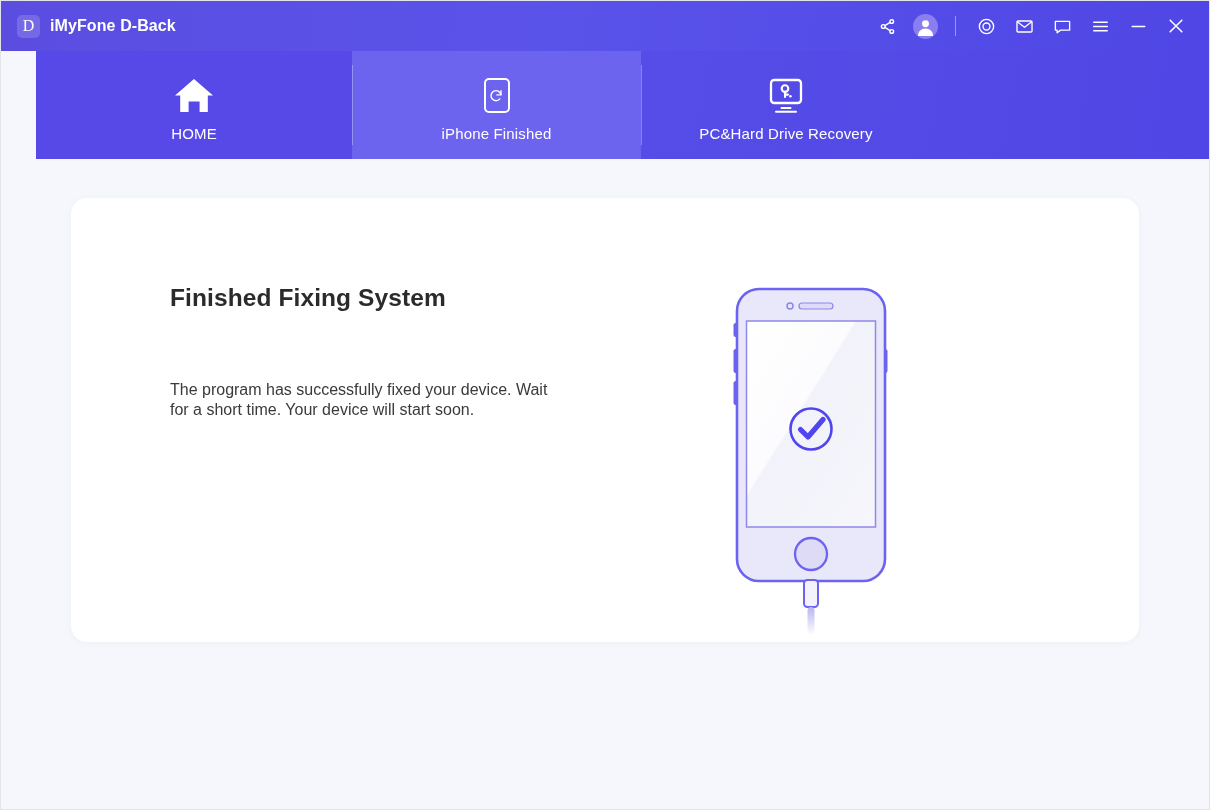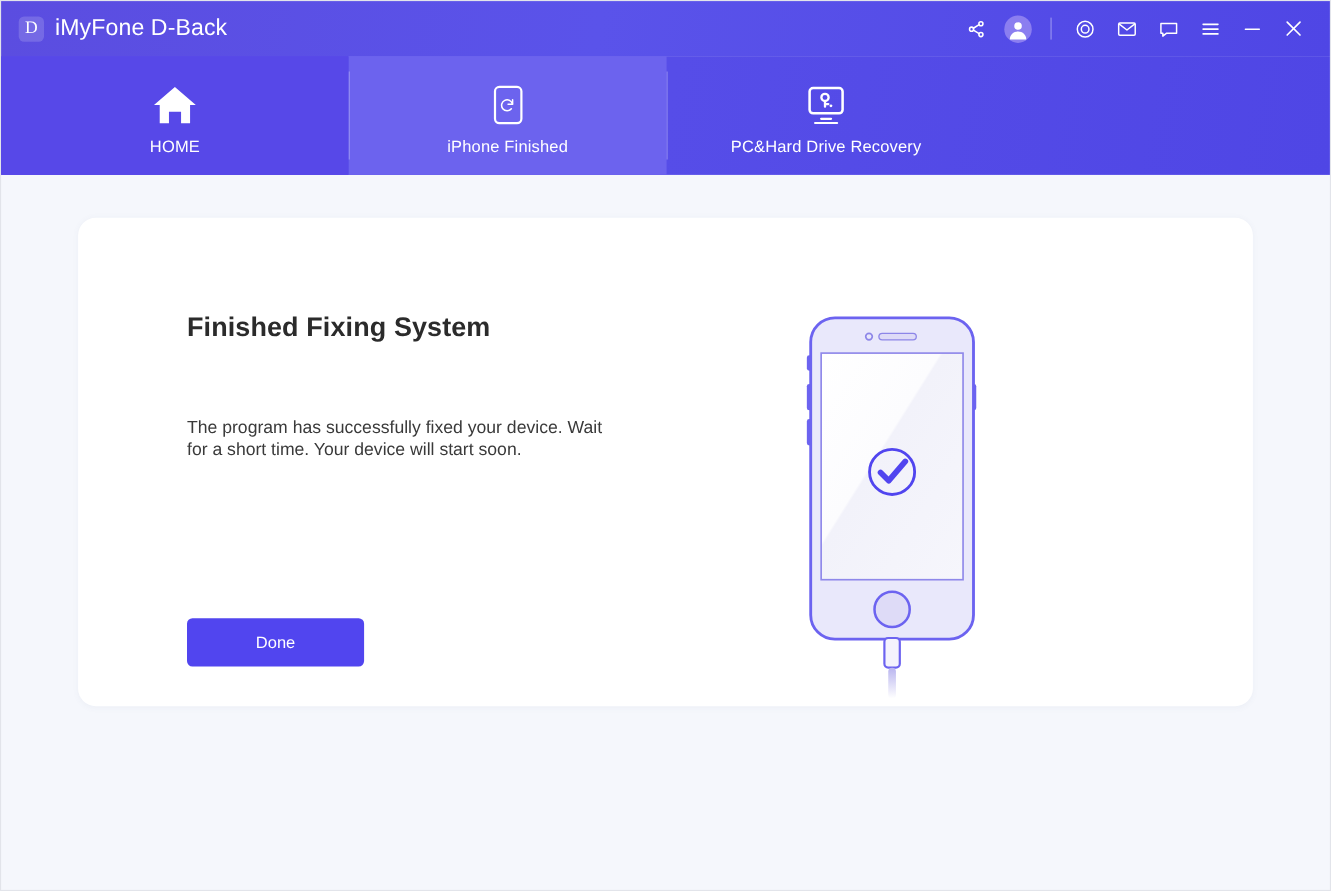--- a/index.html
+++ b/index.html
@@ -46,22 +46,23 @@
     font-family: "Liberation Serif", serif;
     font-size: 16px;
     display: flex;
     align-items: center;
     justify-content: center;
     line-height: 1;
   }
 
   .brand-title {
     color: #ffffff;
-    font-size: 21px;
+    font-size: 16px;
     letter-spacing: 0.1px;
+    font-weight: bold;
   }
 
   .title-actions {
     margin-left: auto;
     display: flex;
     align-items: center;
     gap: 0px;
   }
 
   .tb-btn {
@@ -91,20 +92,21 @@
     align-items: center;
     justify-content: center;
     overflow: hidden;
   }
 
   
   .nav-bar {
     display: flex;
     height: 108px;
     background: linear-gradient(100deg, #5b4fe3 0%, #564de8 50%, #4f46e5 100%);
+    margin-left: 35px;
   }
 
   .nav-tab {
     flex: 0 0 auto;
     display: flex;
     flex-direction: column;
     align-items: center;
     justify-content: center;
     cursor: pointer;
     position: relative;
@@ -348,21 +350,20 @@
   </div>
 
   <div class="content-area">
     <div class="card">
 
       <div class="panel-left">
         <div class="panel-title">Finished Fixing System</div>
         <div class="panel-desc">The program has successfully fixed your device. Wait for a short time. Your device will start soon.</div>
       </div>
 
-      <button class="done-button">Done</button>
 
       <div class="phone-illustration">
         <svg width="200" height="360" viewBox="0 0 200 360">
           <defs>
             <linearGradient id="screenGrad" x1="0" y1="0" x2="1" y2="1">
               <stop offset="0%" stop-color="#ffffff"></stop>
               <stop offset="42%" stop-color="#fcfcfe"></stop>
               <stop offset="43%" stop-color="#f2f2fa"></stop>
               <stop offset="100%" stop-color="#f6f6fc"></stop>
             </linearGradient>

